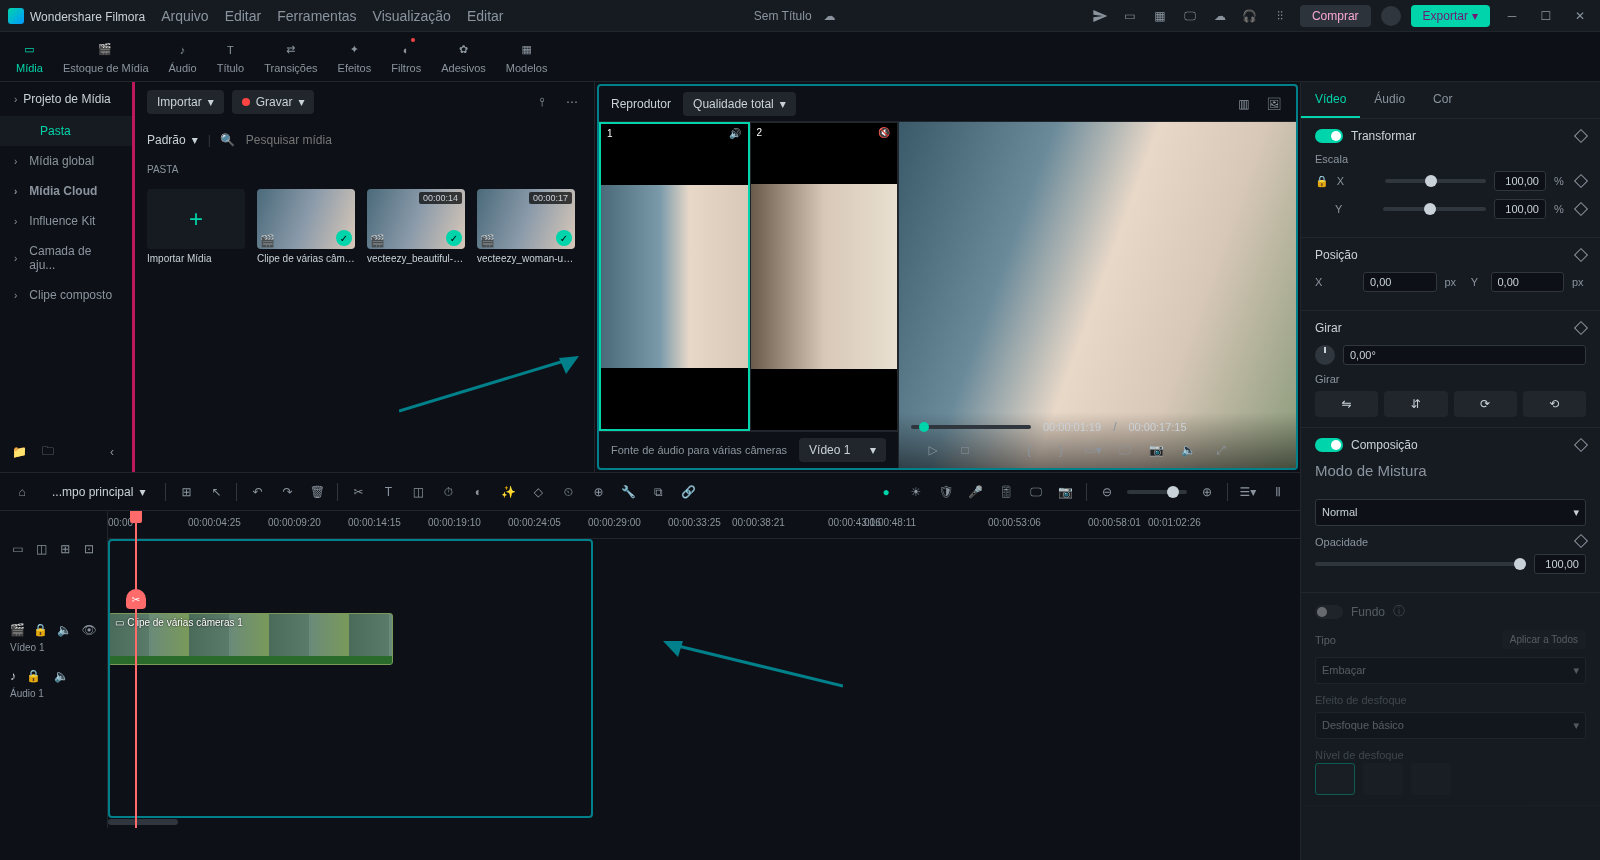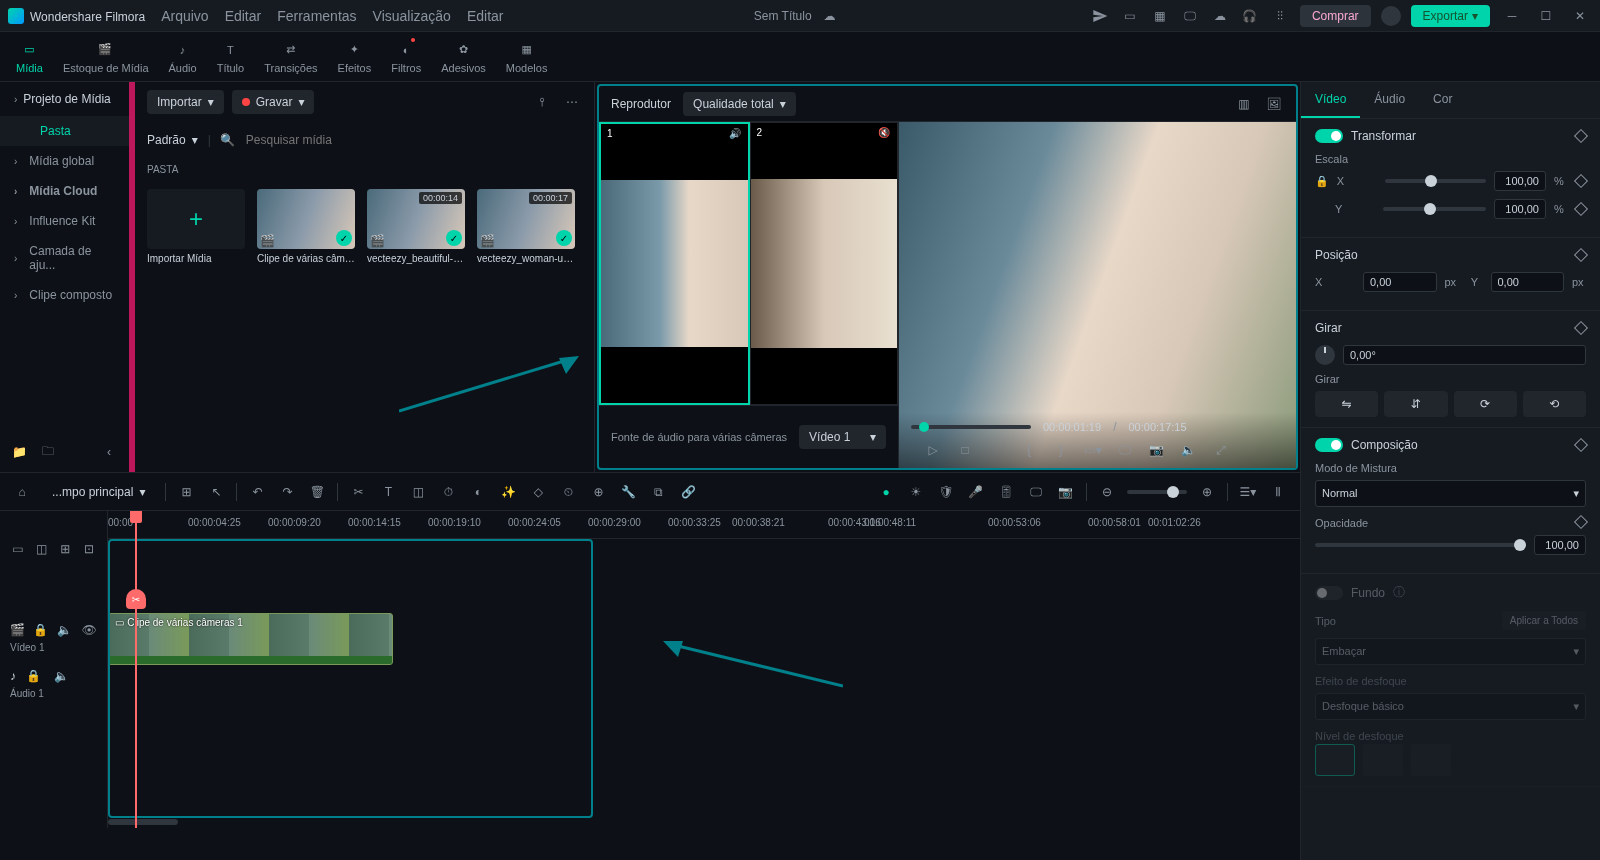--- a/index.html
+++ b/index.html
@@ -7,30 +7,30 @@
 .titlebar{height:32px;background:#161b22;display:flex;align-items:center;padding:0 8px;border-bottom:1px solid #21262d}
 .logo{display:flex;align-items:flex-end;gap:6px;margin-right:16px}
 .logo-icon{width:16px;height:16px;background:linear-gradient(135deg,#00d4aa,#0099ff);border-radius:3px}
 .menu-bar{display:flex;gap:16px;font-size:14px;color:#8b949e}
 .menu-item{cursor:pointer}
 .title-center{flex:1;text-align:center;color:#8b949e;display:flex;justify-content:center;align-items:center;gap:8px}
 .title-right{display:flex;align-items:center;gap:10px}
 .icon-btn{width:20px;height:20px;display:flex;align-items:center;justify-content:center;cursor:pointer;color:#8b949e}
 .icon-btn svg{width:16px;height:16px}
 .btn-buy{background:#2d333b;color:#f9a8d4;padding:4px 12px;border-radius:4px;font-size:12px;cursor:pointer}
-.btn-export{background:#00d4aa;color:#14532d;padding:4px 12px;border-radius:4px;font-size:12px;cursor:pointer;display:flex;align-items:center;gap:4px}
+.btn-export{background:#00d4aa;color:#701a75;padding:4px 12px;border-radius:4px;font-size:12px;cursor:pointer;display:flex;align-items:center;gap:4px}
 .avatar{width:20px;height:20px;border-radius:50%;background:#30363d}
 .win-btn{width:24px;height:24px;display:flex;align-items:center;justify-content:center;cursor:pointer;color:#8b949e}
 .tab-strip{height:50px;background:#0d1117;display:flex;align-items:center;padding:0 16px;gap:20px;border-bottom:1px solid #21262d}
 .main-tab{display:flex;flex-direction:column;align-items:center;gap:2px;cursor:pointer;color:#8b949e;font-size:11px;position:relative}
 .main-tab.active{color:#00d4aa}
 .main-tab .ico{width:20px;height:20px;display:flex;align-items:center;justify-content:center}
 .dot-badge{position:absolute;top:-2px;right:6px;width:4px;height:4px;border-radius:50%;background:#ff4444}
 .main-row{display:flex;height:390px}
-.left-sidebar{width:135px;background:#0d1117;border-right:6px solid #be185d;display:flex;flex-direction:column}
+.left-sidebar{width:135px;background:#0d1117;border-right:3px solid #be185d;display:flex;flex-direction:column}
 .side-header{padding:10px 14px;color:#c9d1d9;font-size:12px;display:flex;align-items:center}
 .side-item{padding:8px 14px;color:#8b949e;font-size:12px;cursor:pointer;display:flex;align-items:center;gap:6px}
 .side-item.active{color:#00d4aa;background:#161b22}
 .side-footer{margin-top:auto;display:flex;gap:8px;padding:10px;align-items:center}
 .media-panel{width:460px;background:#0d1117;border-right:1px solid #21262d;display:flex;flex-direction:column}
 .media-toolbar{height:40px;display:flex;align-items:center;padding:0 12px;gap:8px}
 .dd-btn{background:#21262d;padding:5px 10px;border-radius:4px;font-size:12px;color:#c9d1d9;display:flex;align-items:center;gap:6px;cursor:pointer}
 .dd-btn.rec::before{content:'';width:8px;height:8px;border-radius:50%;background:#ff4444}
 .media-toolbar-right{margin-left:auto;display:flex;gap:10px}
 .media-search{height:36px;display:flex;align-items:center;padding:0 12px;gap:10px}
@@ -49,21 +49,21 @@
 .preview-body{flex:1;display:flex;position:relative}
 .multi-cam{width:300px;display:flex;flex-direction:column;border-right:1px solid #21262d}
 .cam-row{display:flex;flex:1}
 .cam-tile{flex:1;background:#000;position:relative;border:1px solid #21262d}
 .cam-tile.active{border:2px solid #00d4aa}
 .cam-num{position:absolute;top:4px;left:6px;color:#fff;font-size:10px}
 .cam-sound{position:absolute;top:4px;right:6px;color:#fff;font-size:10px}
 .cam-img{position:absolute;top:20%;left:0;right:0;bottom:20%;background:linear-gradient(90deg,#4a6a7a 0%,#7a9aaa 40%,#e8d8c8 60%,#d8c8b8 100%)}
 .main-preview{flex:1;background:#000;position:relative}
 .main-preview-img{position:absolute;top:0;left:0;right:0;bottom:0;background:linear-gradient(110deg,#3a5a6a 0%,#6a8a9a 30%,#e8d8c8 50%,#d8c8b8 70%,#8a9a7a 100%)}
-.preview-footer{border-top:1px solid #21262d;padding:19px 12px;display:flex;flex-direction:column;gap:6px}
+.preview-footer{border-top:1px solid #21262d;padding:6px 12px;display:flex;flex-direction:column;gap:6px}
 .audio-src-row{display:flex;align-items:center;gap:12px;font-size:11px;color:#8b949e}
 .transport-row{display:flex;align-items:center;gap:12px}
 .seek-slider{width:120px;height:4px;background:#30363d;border-radius:2px;position:relative}
 .seek-thumb{position:absolute;top:-3px;left:8px;width:10px;height:10px;border-radius:50%;background:#00d4aa}
 .tc{color:#c9d1d9;font-size:11px}
 .transport-controls{display:flex;gap:12px;align-items:center;margin-left:12px}
 .props-panel{width:300px;background:#161b22;border-left:1px solid #21262d;display:flex;flex-direction:column;height:828px}
 .props-tabs{display:flex;border-bottom:1px solid #21262d}
 .props-tab{padding:10px 14px;font-size:12px;cursor:pointer;color:#8b949e}
 .props-tab.active{color:#00d4aa;border-bottom:2px solid #00d4aa}
@@ -510,21 +510,21 @@
         <div class="flip-btn">⟲</div>
       </div>
     </div>
     <div class="prop-section">
       <div class="prop-sec-header">
         <div class="toggle"></div>
         <span>Composição</span>
         <div style="flex:1"></div>
         <div class="diamond"></div>
       </div>
-      <div style="font-size:11px;color:#8b949e;margin-bottom:6px">Modo de Mistura</div>
+      <div style="font-size:15px;color:#8b949e;margin-bottom:20px">Modo de Mistura</div>
       <div class="select-box">
             <span>Normal</span>
             <span>▾</span>
           </div>
       <div style="font-size:11px;color:#8b949e;margin:10px 0 6px;display:flex;justify-content:space-between">
         <span>Opacidade</span>
         <div class="diamond"></div>
       </div>
       <div class="prop-row">
         <div class="slider">

